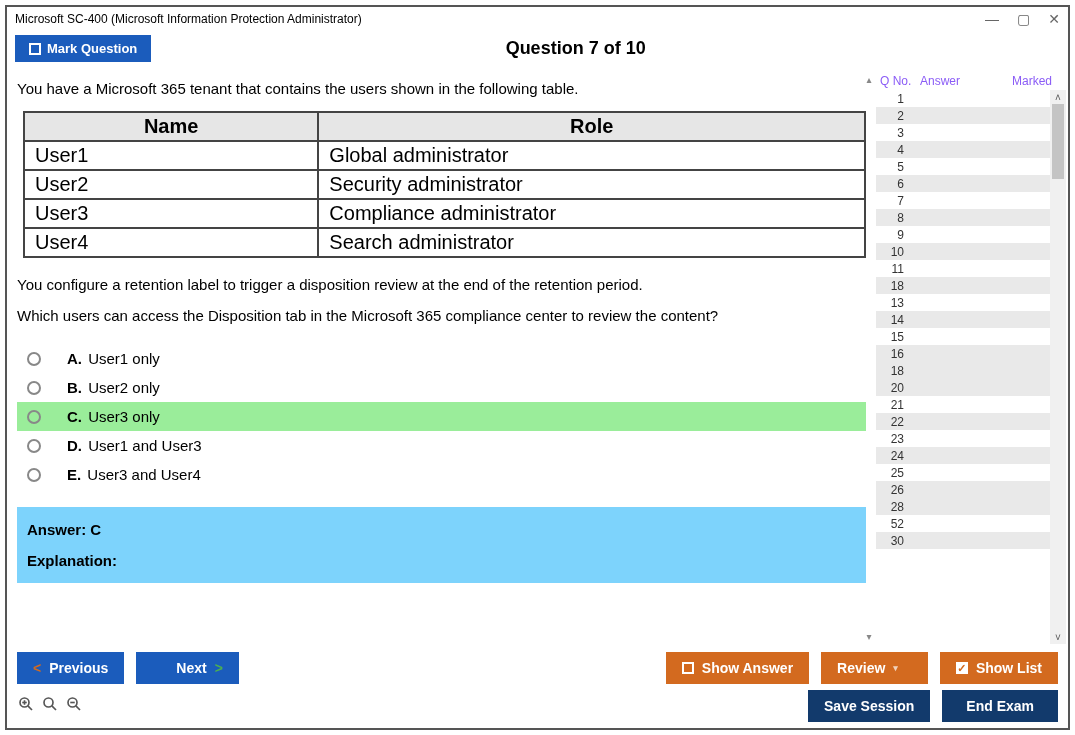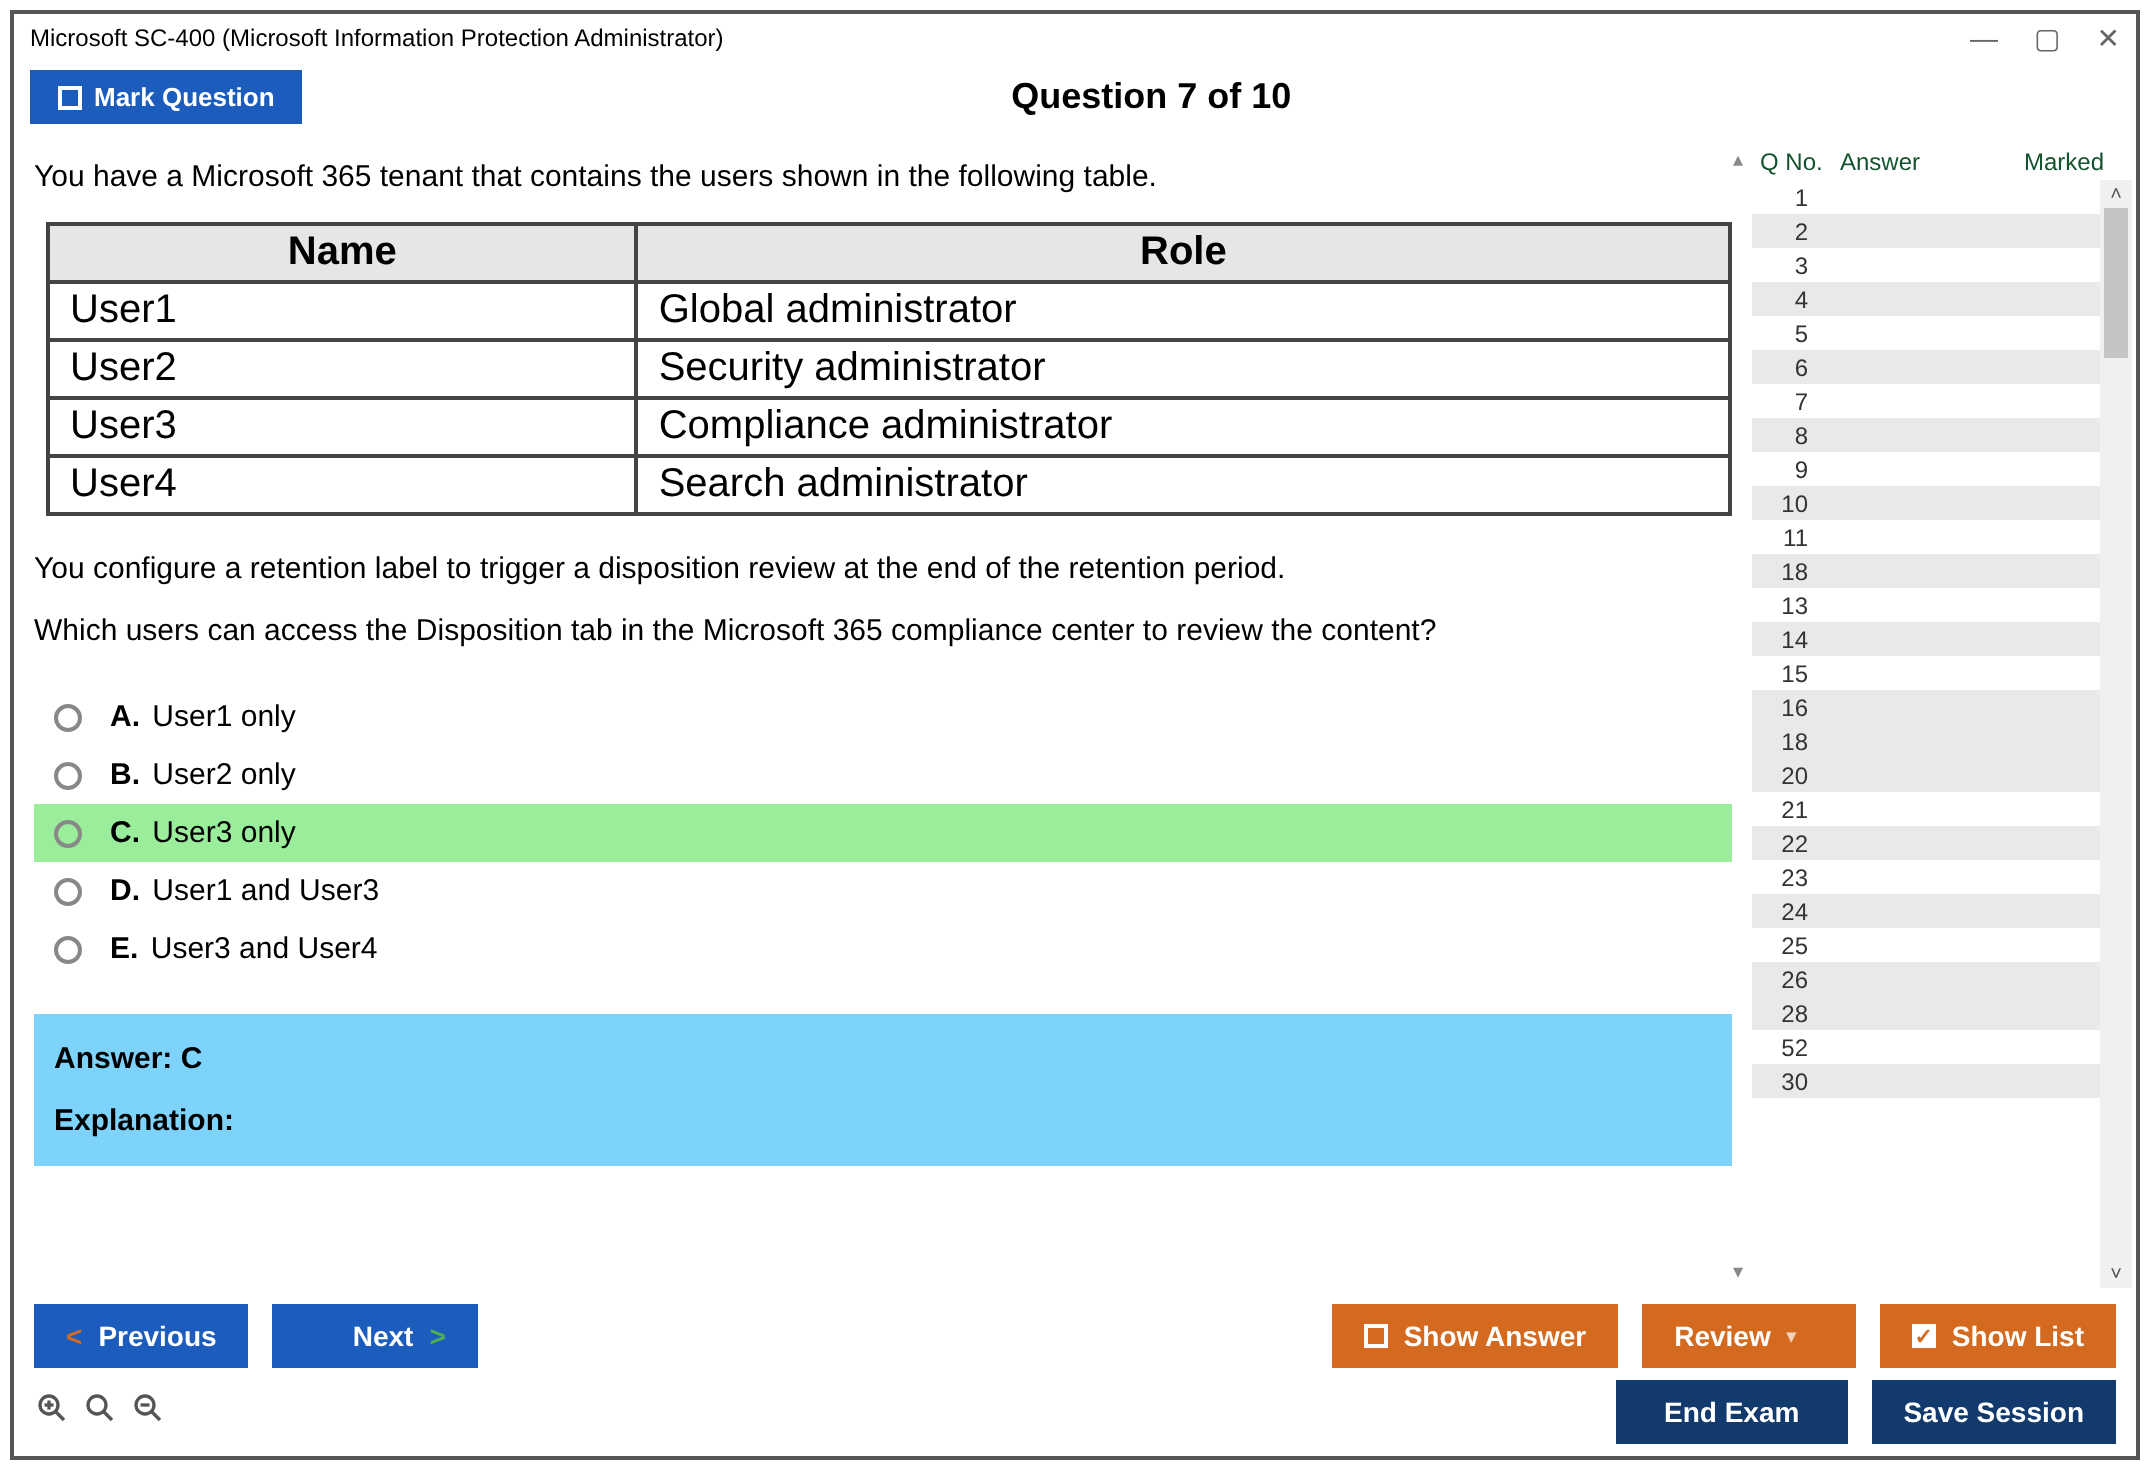--- a/index.html
+++ b/index.html
@@ -16,28 +16,28 @@
   .body-area { flex: 1; display: flex; overflow: hidden; }
   .question-pane { flex: 1; position: relative; padding: 8px 10px 4px 10px; display: flex; flex-direction: column; }
   .question-scroll { position: absolute; right: 0; top: 0; bottom: 0; width: 14px; display: flex; flex-direction: column; justify-content: space-between; align-items: center; color: #888; font-size: 10px; padding: 2px 0;}
   .q-text { font-size: 15px; margin-bottom: 14px; }
   table.role-table { border-collapse: collapse; margin: 0 0 18px 6px; }
   table.role-table th, table.role-table td { border: 2px solid #444; padding: 2px 10px; font-size: 20px; text-align: left; }
   table.role-table th { background: #e6e6e6; text-align: center; font-weight: bold; }
   table.role-table th:first-child { width: 140px; }
   table.role-table th:last-child, table.role-table td:last-child { width: 260px; }
   .options { margin-top: 6px; }
-  .option { display: flex; align-items: center; gap: 14px; padding: 6px 10px; font-size: 15px; cursor: pointer; }
+  .option { display: flex; align-items: center; gap: 26px; padding: 6px 10px; font-size: 15px; cursor: pointer; }
   .option.selected { background: #9aed9a; }
   .option .radio { width: 14px; height: 14px; border: 2px solid #888; border-radius: 50%; flex-shrink: 0; }
   .option .letter { font-weight: bold; margin-right: 2px;}
   .answer-box { background: #7dd3fc; padding: 14px 10px; margin-top: 18px; font-size: 15px; font-weight: bold; }
   .answer-box .ans-line { margin-bottom: 14px; }
   .qlist-pane { width: 190px; border-left: 0; display: flex; flex-direction: column; font-size: 12px; margin-right:2px;}
-  .qlist-header { display: flex; padding: 2px 4px; color: #14532d; font-size: 12px; justify-content: space-between;}
+  .qlist-header { display: flex; padding: 2px 4px; color: #8b5cf6; font-size: 12px; justify-content: space-between;}
   .qlist-header span:nth-child(1){ width:40px;}
   .qlist-header span:nth-child(2){ width:70px;}
   .qlist-header span:nth-child(3){ flex:1; text-align:right; padding-right:10px;}
   .qlist-body { flex: 1; overflow: hidden; position: relative; }
   .qlist-rows { }
   .qlist-row { display: flex; padding: 0 4px; height: 17px; align-items: center; cursor:pointer;}
   .qlist-row.alt { background: #e9e9e9; }
   .qlist-row span:first-child { width: 30px; text-align: right; padding-right: 6px; color: #333;}
   .qlist-scroll { position: absolute; right: 0; top: 0; bottom: 0; width: 16px; background: #f0f0f0; display:flex; flex-direction:column; align-items:center;}
   .qlist-scroll .arrow{ font-size:10px; color:#555; height:14px; display:flex; align-items:center;}
@@ -287,21 +287,21 @@
       </span>
       <span class="z" title="zoom out">
         <svg width="18" height="18" viewBox="0 0 24 24" fill="none" stroke="#555" stroke-width="2.2">
             <circle cx="10" cy="10" r="6"></circle>
             <line x1="14.5" y1="14.5" x2="20" y2="20"></line>
             <line x1="7" y1="10" x2="13" y2="10"></line>
           </svg>
       </span>
     </div>
     <div class="spacer"></div>
+    <button class="btn btn-dkblue">
+      <span>Save Session</span>
+    </button>
     <button class="btn btn-dkblue" style="padding-left:24px;padding-right:24px;">
       <span>End Exam</span>
     </button>
-    <button class="btn btn-dkblue">
-      <span>Save Session</span>
-    </button>
   </div>
 
 </div>
 
 </body></html>

